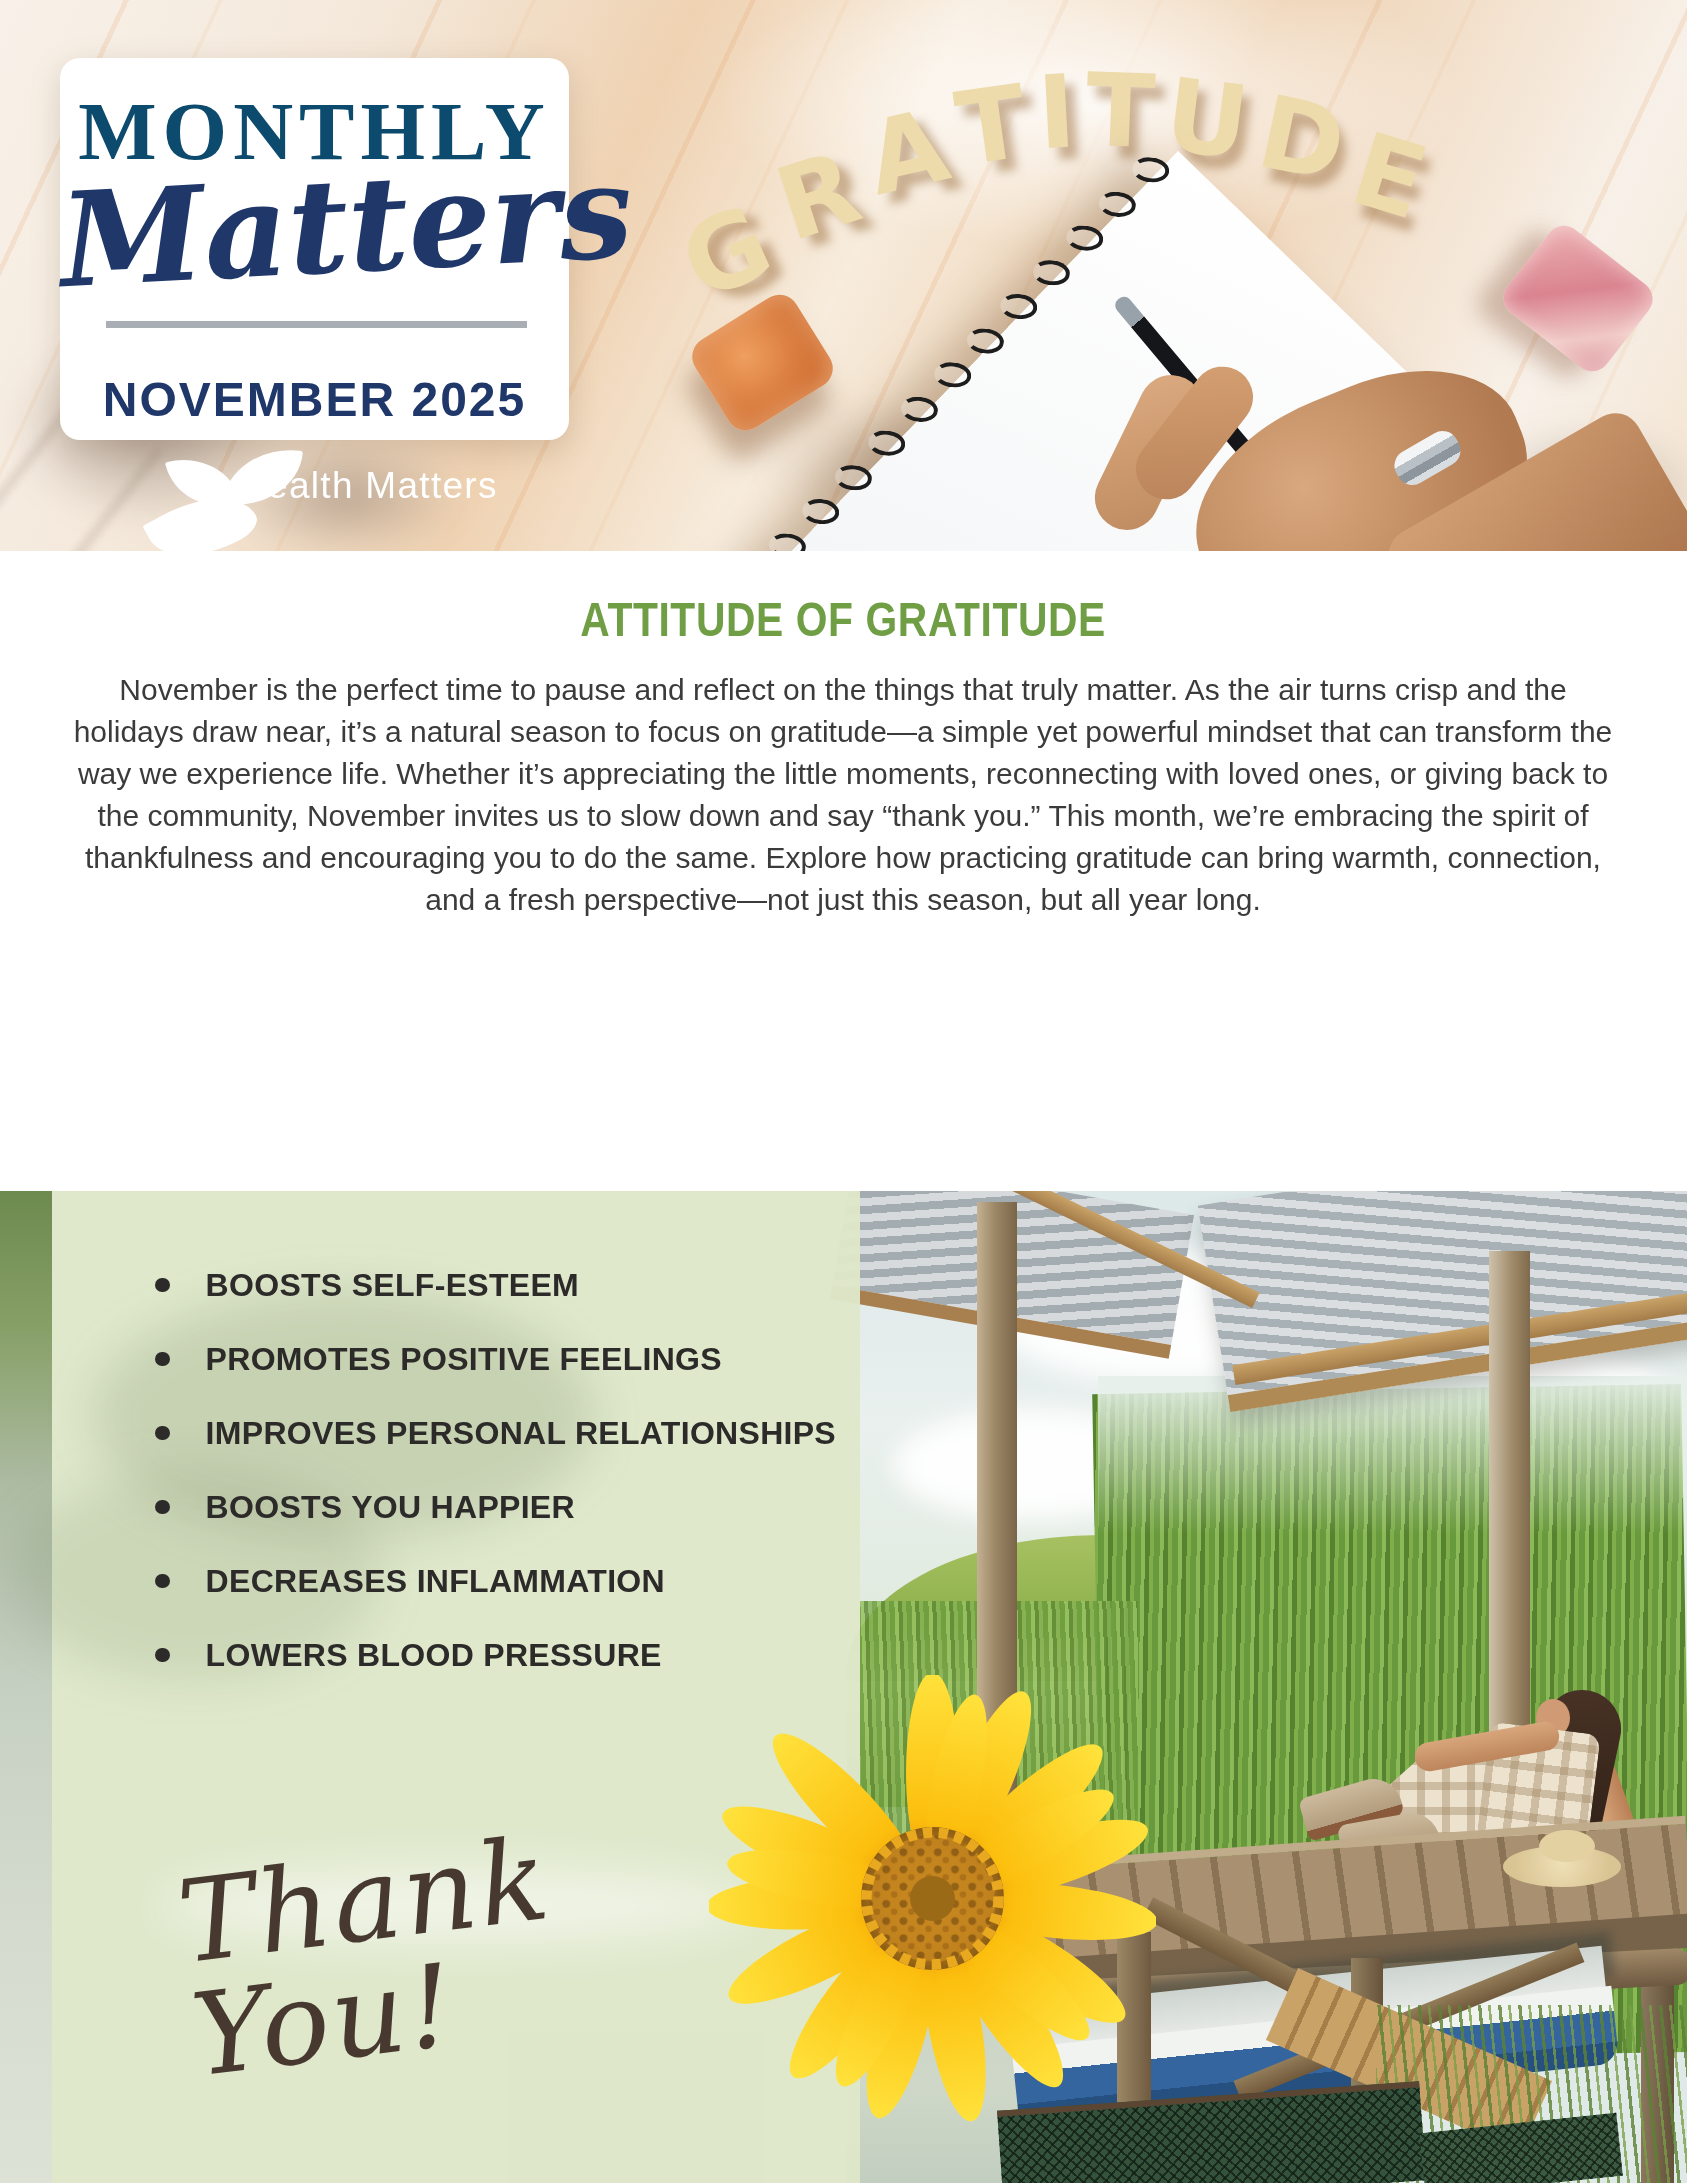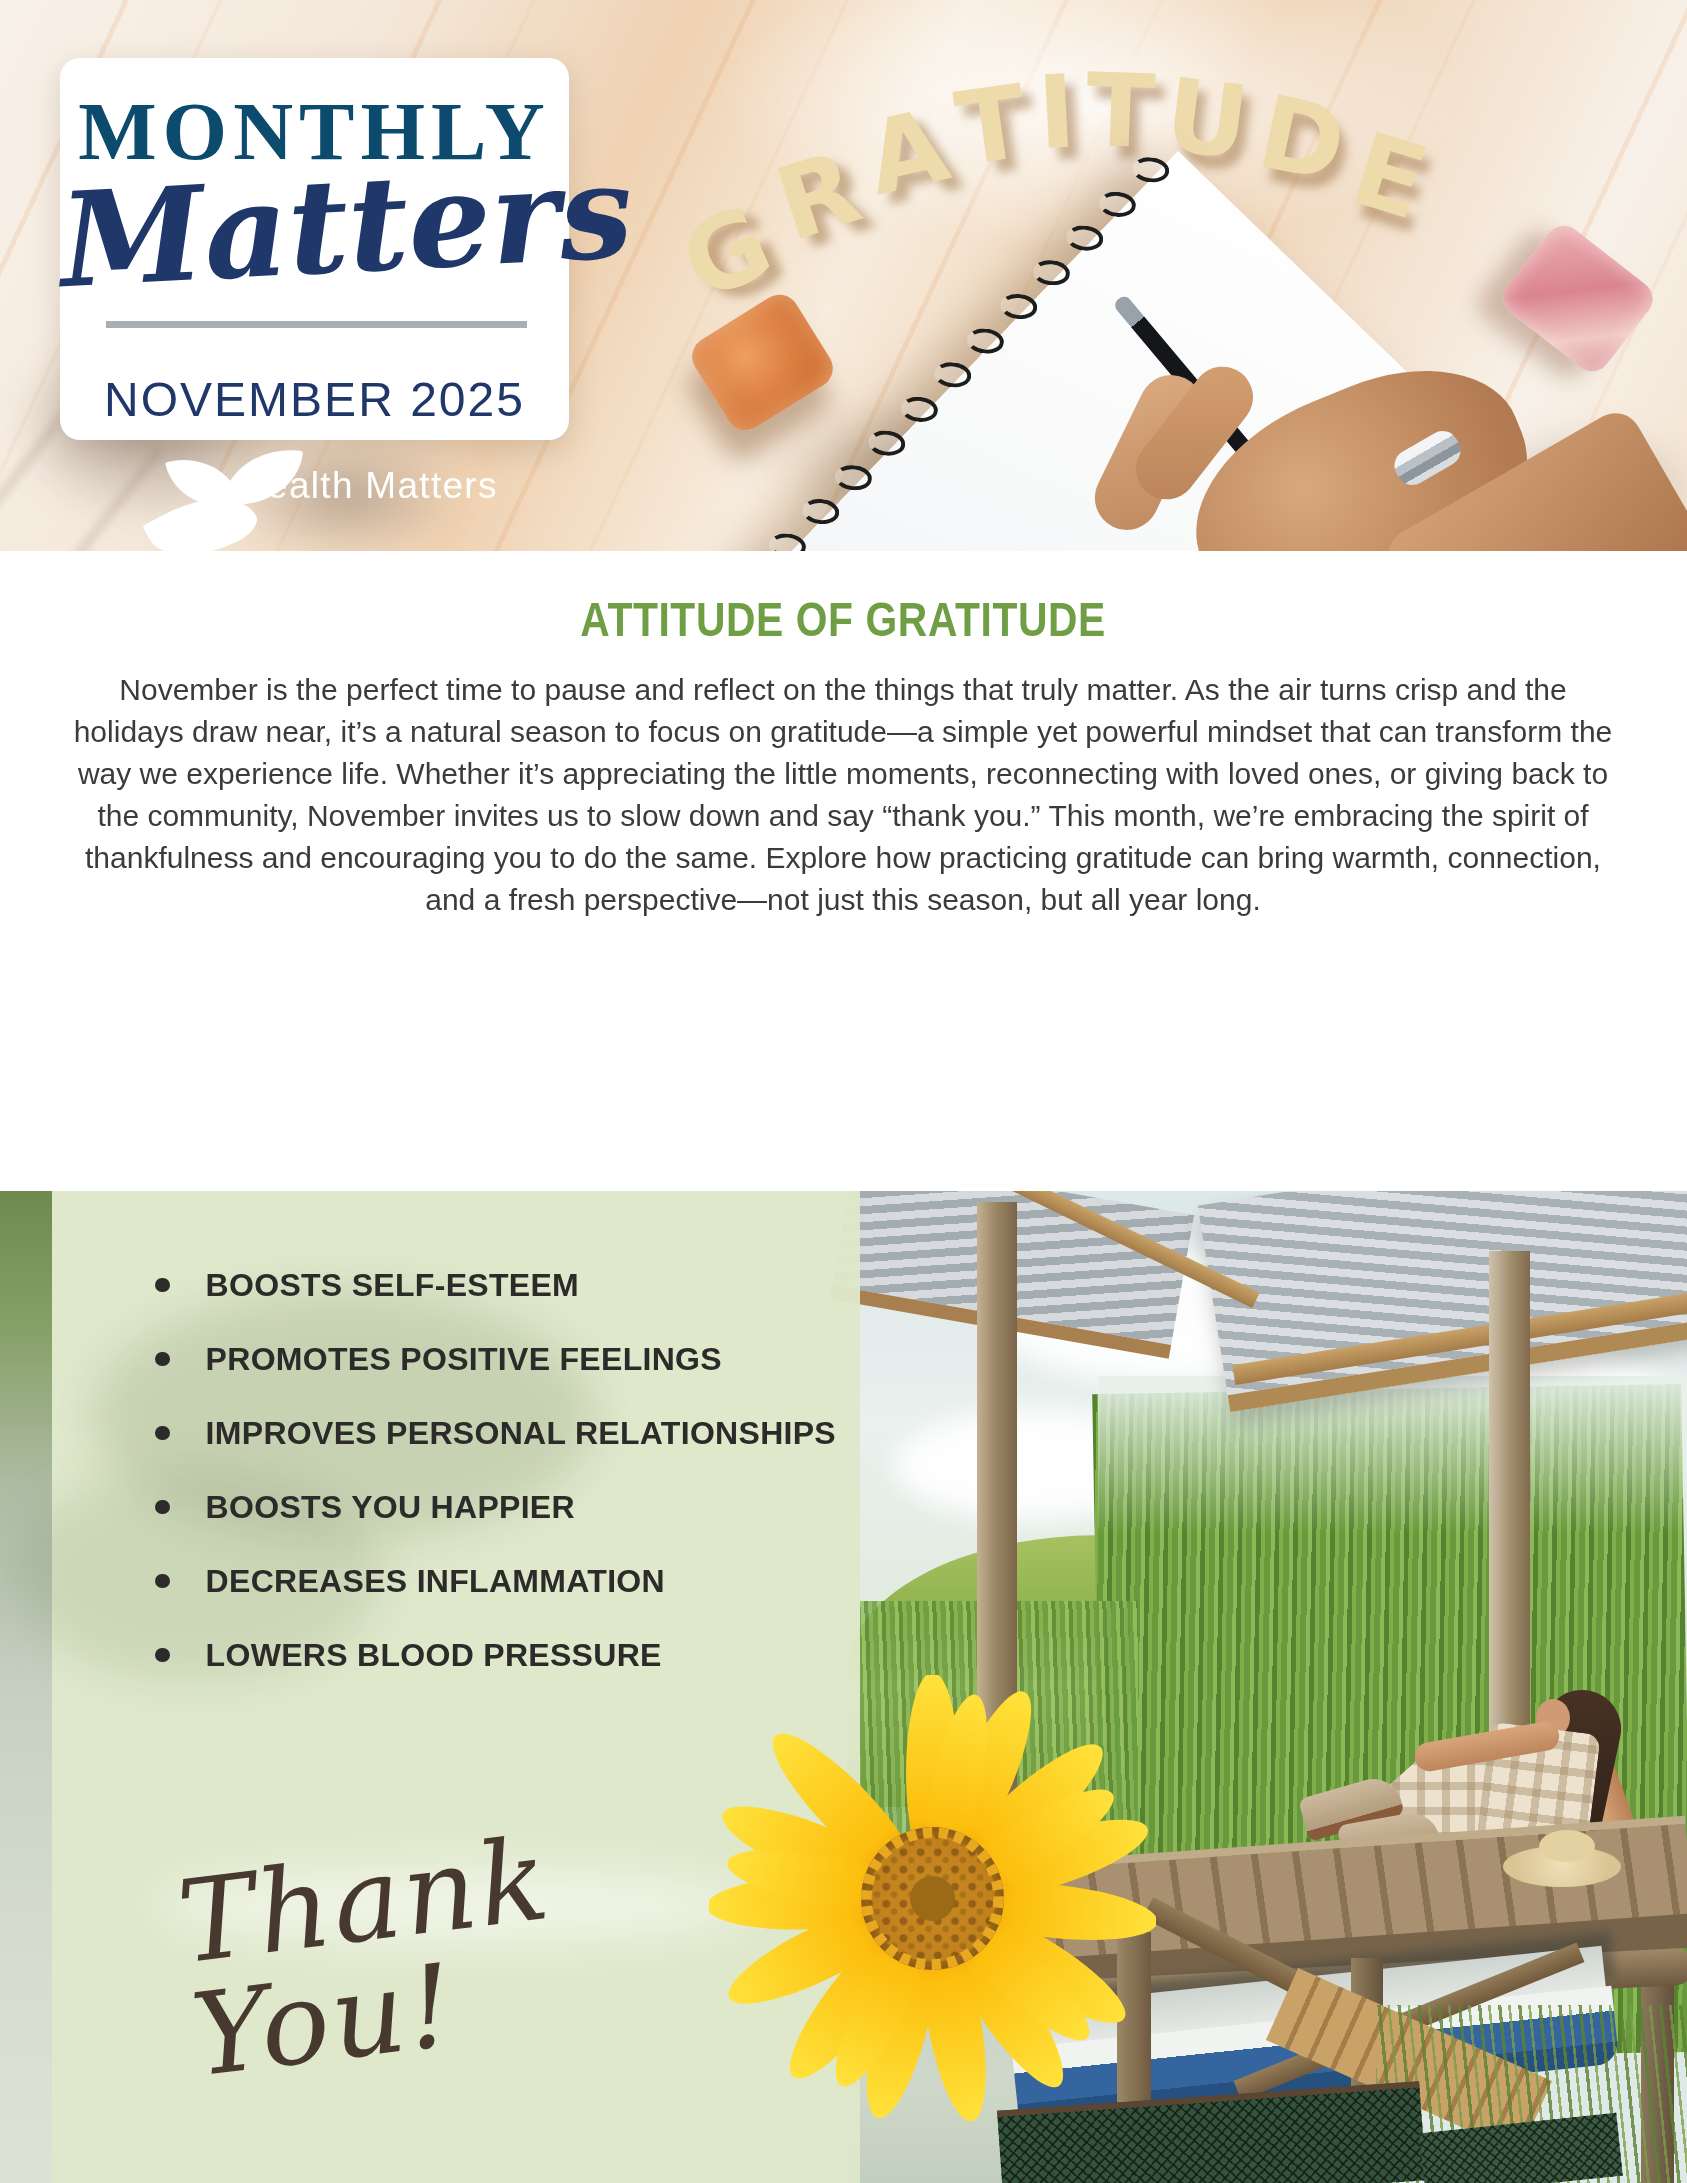--- a/index.html
+++ b/index.html
@@ -72,21 +72,21 @@
   .card{left:60px;top:58px;width:509px;height:382px;background:#ffffff;border-radius:20px;
     box-shadow:0 9.3px 30px rgba(120,90,66,.22);}
   .m-top{position:absolute;left:0;top:32px;width:100%;text-align:center;
     font-family:"Liberation Serif",serif;font-weight:600;font-size:83px;line-height:1;
     letter-spacing:6px;color:#0c4a6e;}
   .m-script{position:absolute;left:0;top:98px;width:100%;text-align:center;
     font-family:"DejaVu Serif",serif;font-style:italic;font-weight:bold;font-size:130px;line-height:1.1;
     color:#20376a;transform:rotate(-3deg);}
   .m-line{position:absolute;left:46px;top:263px;width:421px;height:7.3px;background:#a9aeb4;}
   .m-issue{position:absolute;left:0;top:314px;width:100%;text-align:center;
-    font-size:48px;font-weight:400;letter-spacing:2px;color:#20376a;}
+    font-size:48px;font-weight:700;letter-spacing:2px;color:#20376a;}
 
   
   .logo{left:159px;top:450px;width:761px;height:99px;color:#fff;}
   .lg-petal{position:absolute;background:#ffffff;}
   .lp1{left:12px;top:4px;width:64px;height:58px;border-radius:4% 96% 4% 96%;transform:rotate(-14deg);}
   .lp2{left:67px;top:-2.6px;width:74px;height:61px;border-radius:96% 4% 96% 4%;transform:rotate(6deg);}
   .lp3{left:-9.3px;top:48px;width:105px;height:58px;border-radius:4% 96% 30% 96%;transform:rotate(-28deg);}
   .lg-text{position:absolute;left:80px;top:14.6px;font-size:37px;letter-spacing:1.3px;font-weight:400;}
   .lg-tag{position:absolute;left:105px;top:62px;font-size:16px;letter-spacing:4px;font-weight:600;margin-top:44px;}
 

